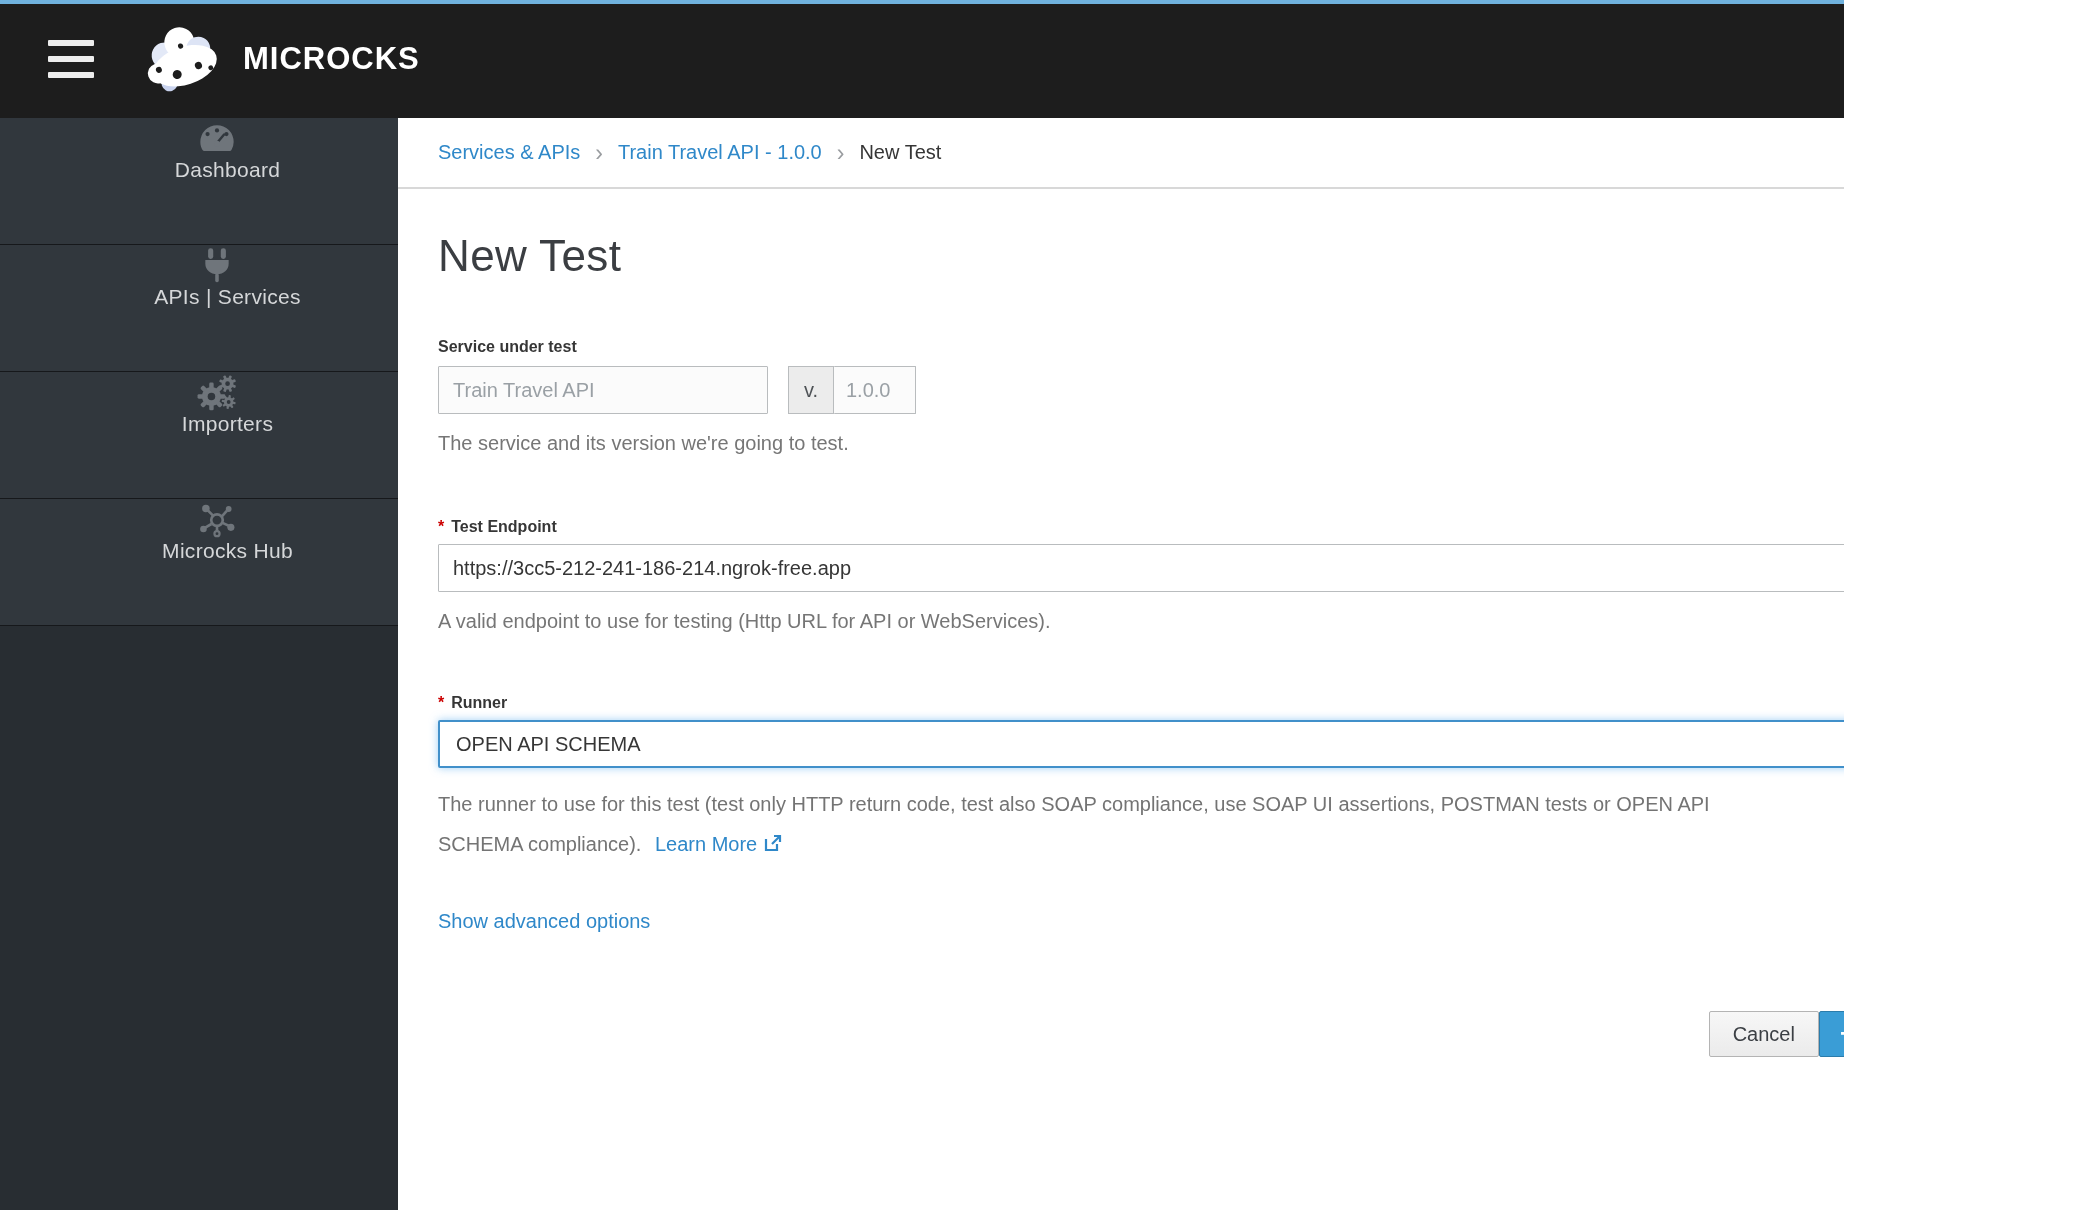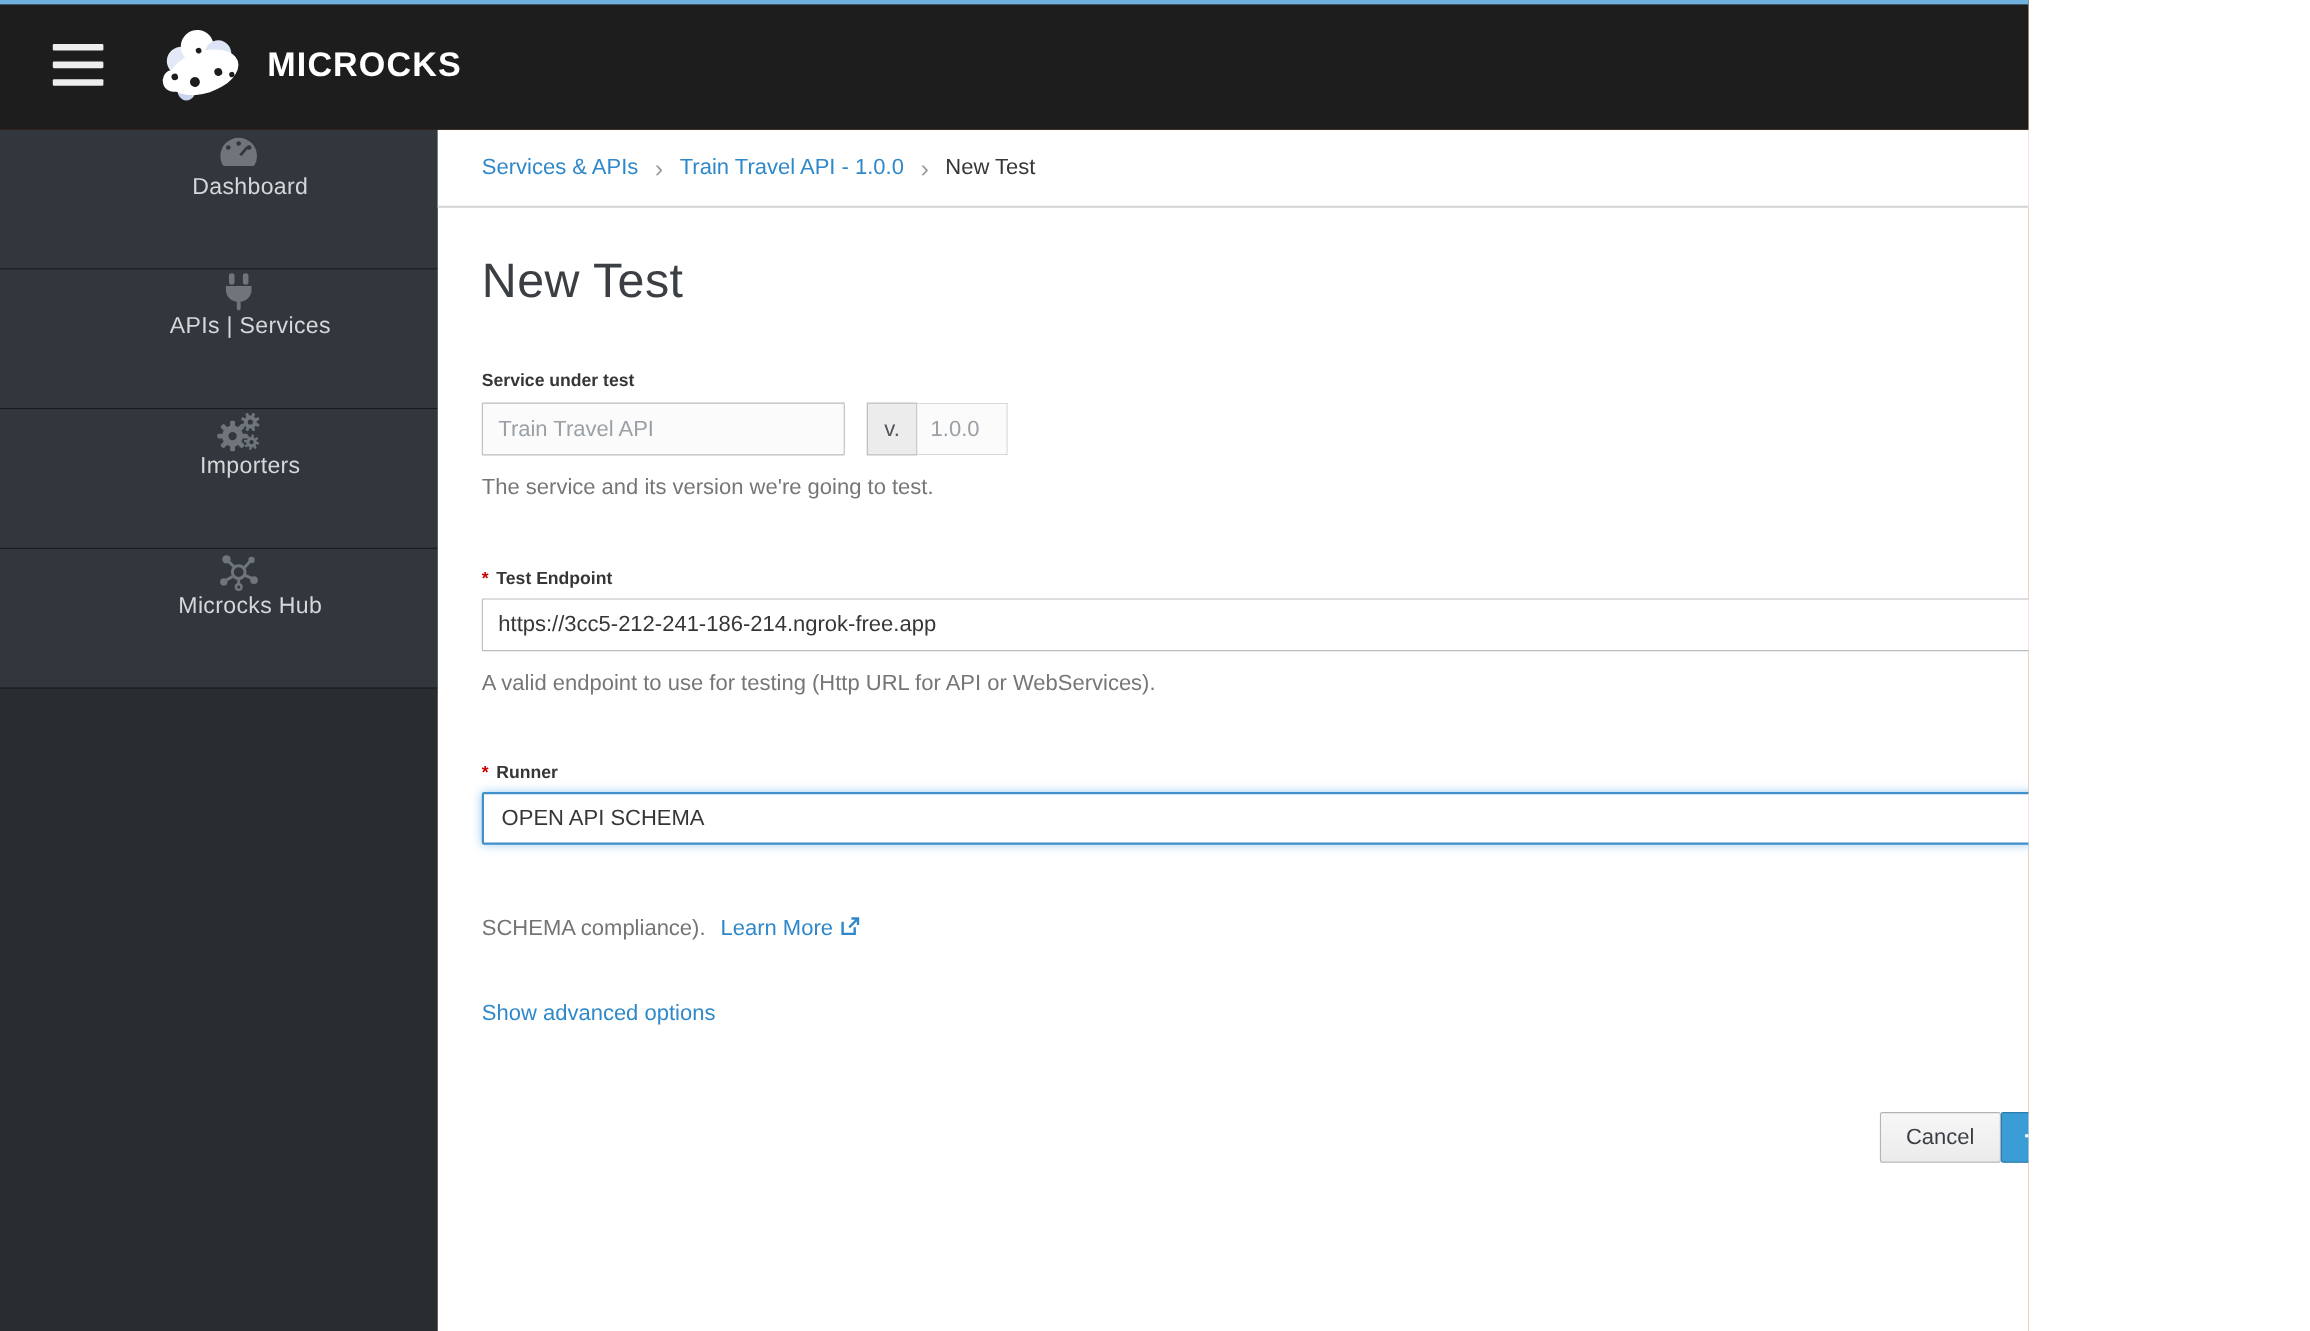--- a/index.html
+++ b/index.html
@@ -1,17 +1,17 @@
 <!DOCTYPE html>
 <html><head>
 <meta charset="utf-8">
 <style>
   html,body { margin:0; padding:0; }
   body { font-family:"Liberation Sans", sans-serif; background:#fff; }
-  .screen { position:relative; width:1844px; height:1210px; overflow:hidden; background:#c2410c; }
+  .screen { position:relative; width:1844px; height:1210px; overflow:hidden; background:#bef264; }
 
   
   .topstrip { position:absolute; top:0; left:0; width:2100px; height:4px; background:#70b2de; z-index:9; }
   .navbar { position:absolute; top:0; left:0; width:2100px; height:118px; background:#1d1d1d; z-index:5; }
   .hamburger { position:absolute; left:48px; top:40px; width:46px; height:38px; background:none; border:none; cursor:pointer; padding:0; display:flex; flex-direction:column; justify-content:space-between; }
   .hamburger .bar { width:46px; height:6px; background:#ededed; border-radius:1px; }
   .logo { position:absolute; left:133px; top:10px; width:100px; height:100px; }
   .brand { position:absolute; left:243px; top:0; height:118px; line-height:118px; color:#ffffff; font-size:31px; font-weight:bold; letter-spacing:1px; }
 
   
@@ -241,21 +241,21 @@
       </div>
       <div class="runner-select">
         <span>OPEN API SCHEMA</span>
         <span class="chevron">
           <svg width="22" height="14" viewBox="0 0 22 14">
             <polyline points="2,2 11,11 20,2" fill="none" stroke="#333" stroke-width="2.6"></polyline>
           </svg>
         </span>
       </div>
       <div class="runner-help">
-        <br>
+        <span>The runner to use for this test (test only HTTP return code, test also SOAP compliance, use SOAP UI assertions, POSTMAN tests or OPEN API</span><br>
         <span>SCHEMA compliance).</span>
         <a class="learn-more"><span>Learn More</span><span class="ext-icon"><svg width="20" height="20" viewBox="0 0 20 20">
                 <path d="M3 6 v11 h11 v-6" fill="none" stroke="#2f88c9" stroke-width="2.2"></path>
                 <path d="M9 11 L17 3 M11 3 h6 v6" fill="none" stroke="#2f88c9" stroke-width="2.2"></path>
               </svg></span></a>
       </div>
 
       <a class="advanced-link">Show advanced options</a>
 
       <div class="actions">

